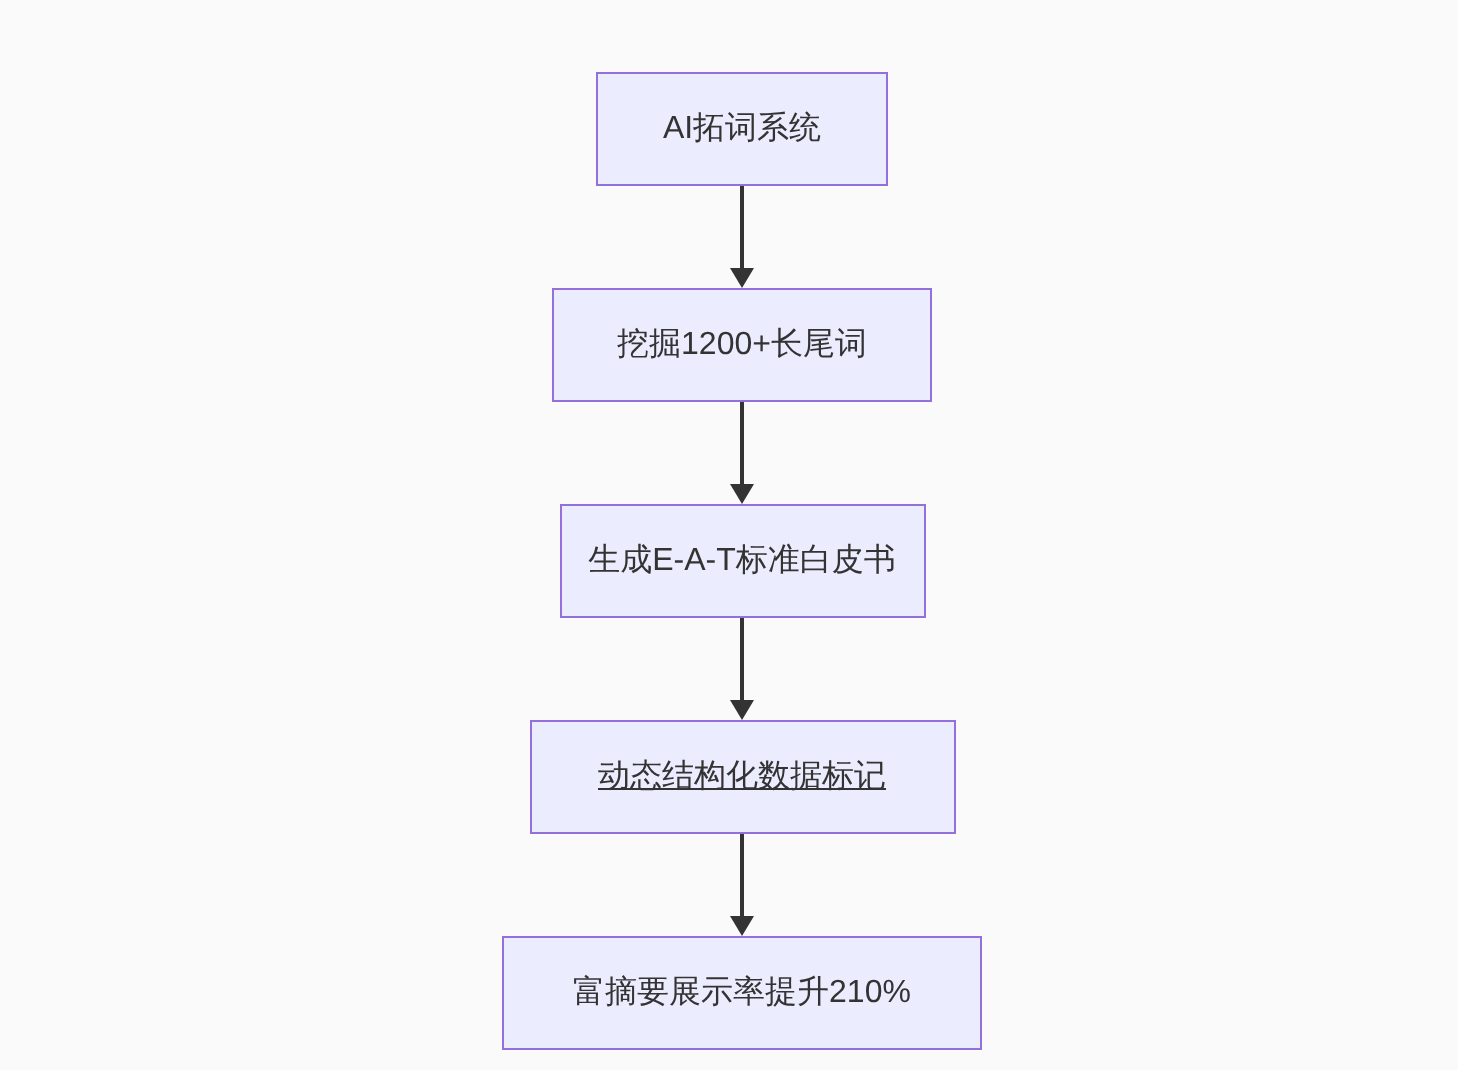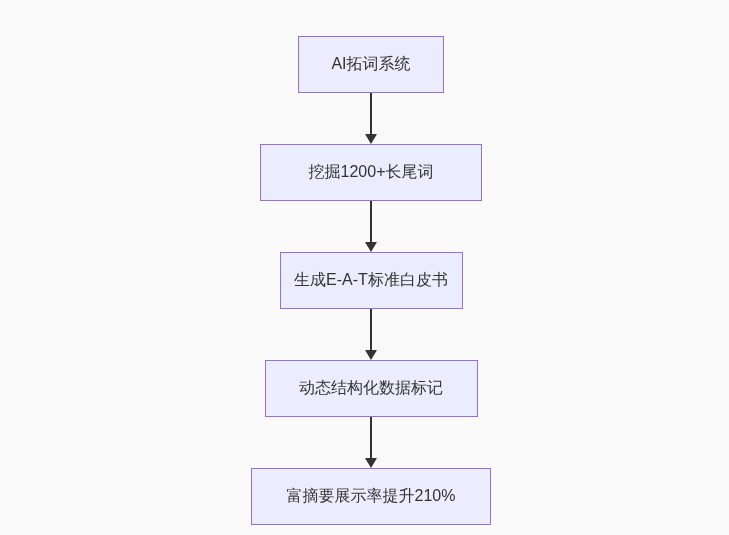--- a/index.html
+++ b/index.html
@@ -27,23 +27,23 @@
     background: #ECECFF;
     border: 1px solid #9370DB;
     display: flex;
     align-items: center;
     justify-content: center;
     color: #333333;
     font-size: 16px;
     white-space: nowrap;
   }
   .node-1 { width: 146px; }
-  .node-2 { width: 222px; }
+  .node-2 { width: 190px; }
   .node-3 { width: 183px; }
-  .node-4 { width: 213px; }
+  .node-4 { width: 213px; text-decoration: underline; }
   .node-5 { width: 240px; }
   .connector {
     height: 51px;
     display: flex;
     flex-direction: column;
     align-items: center;
   }
   .connector .line {
     width: 2px;
     flex: 1 1 auto;

